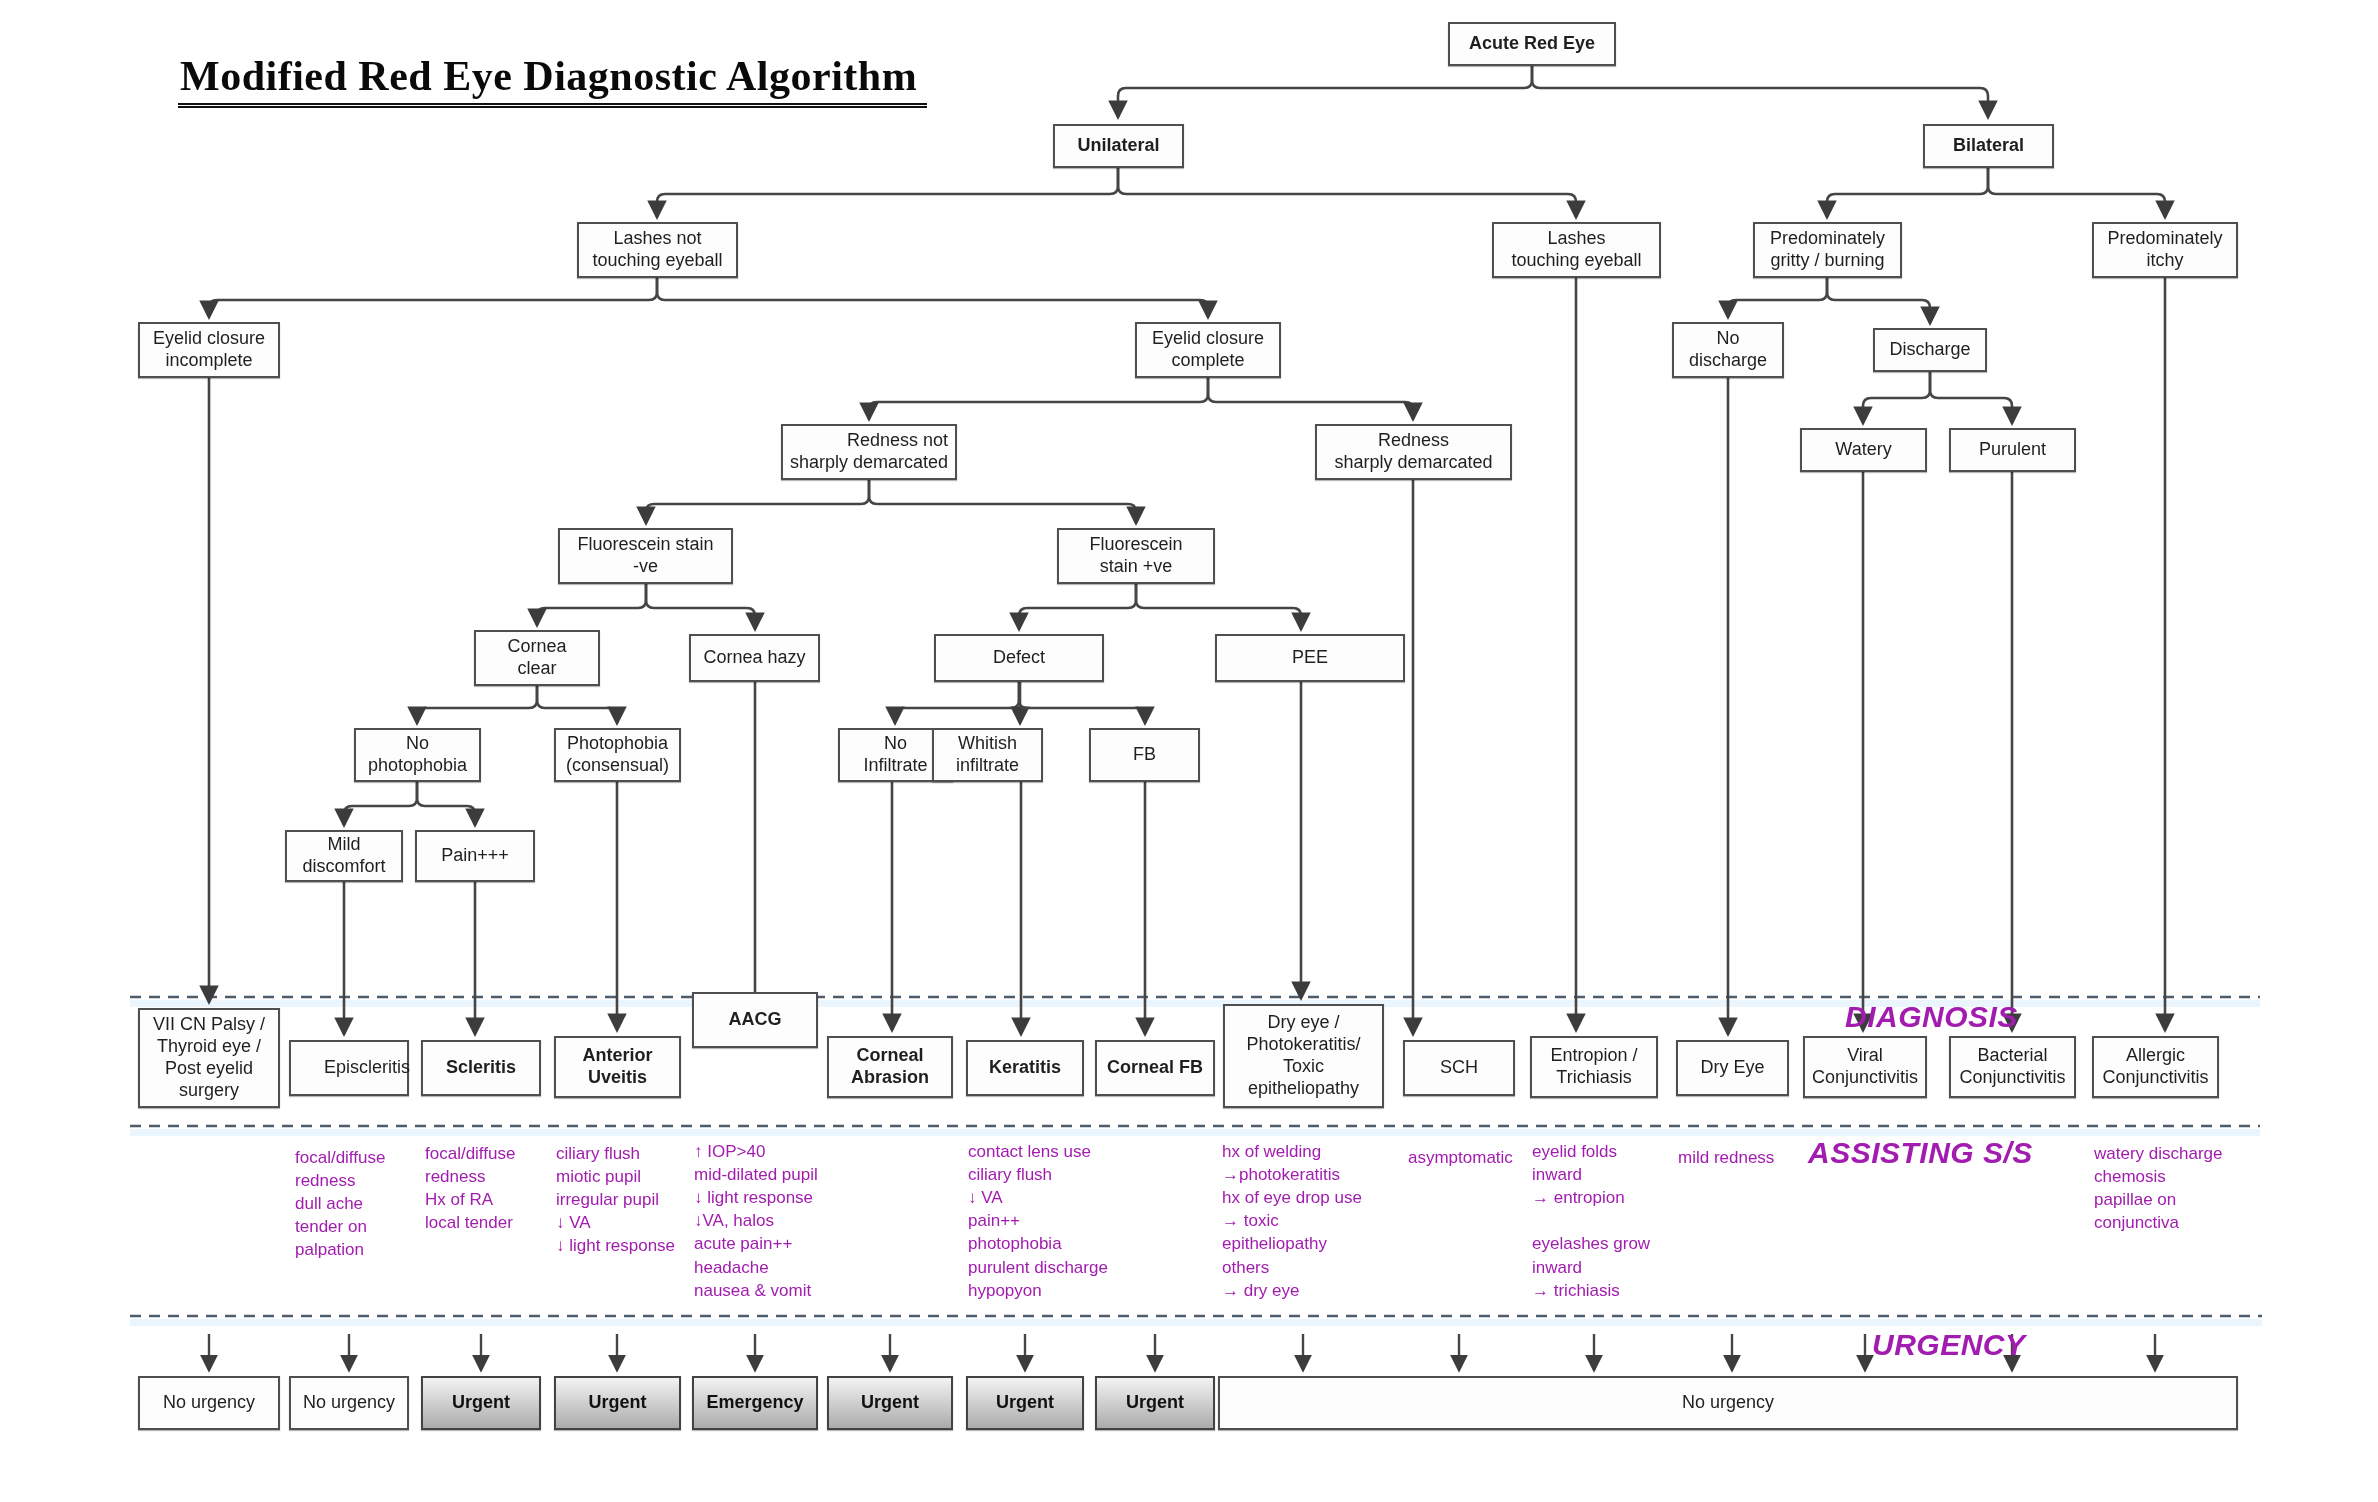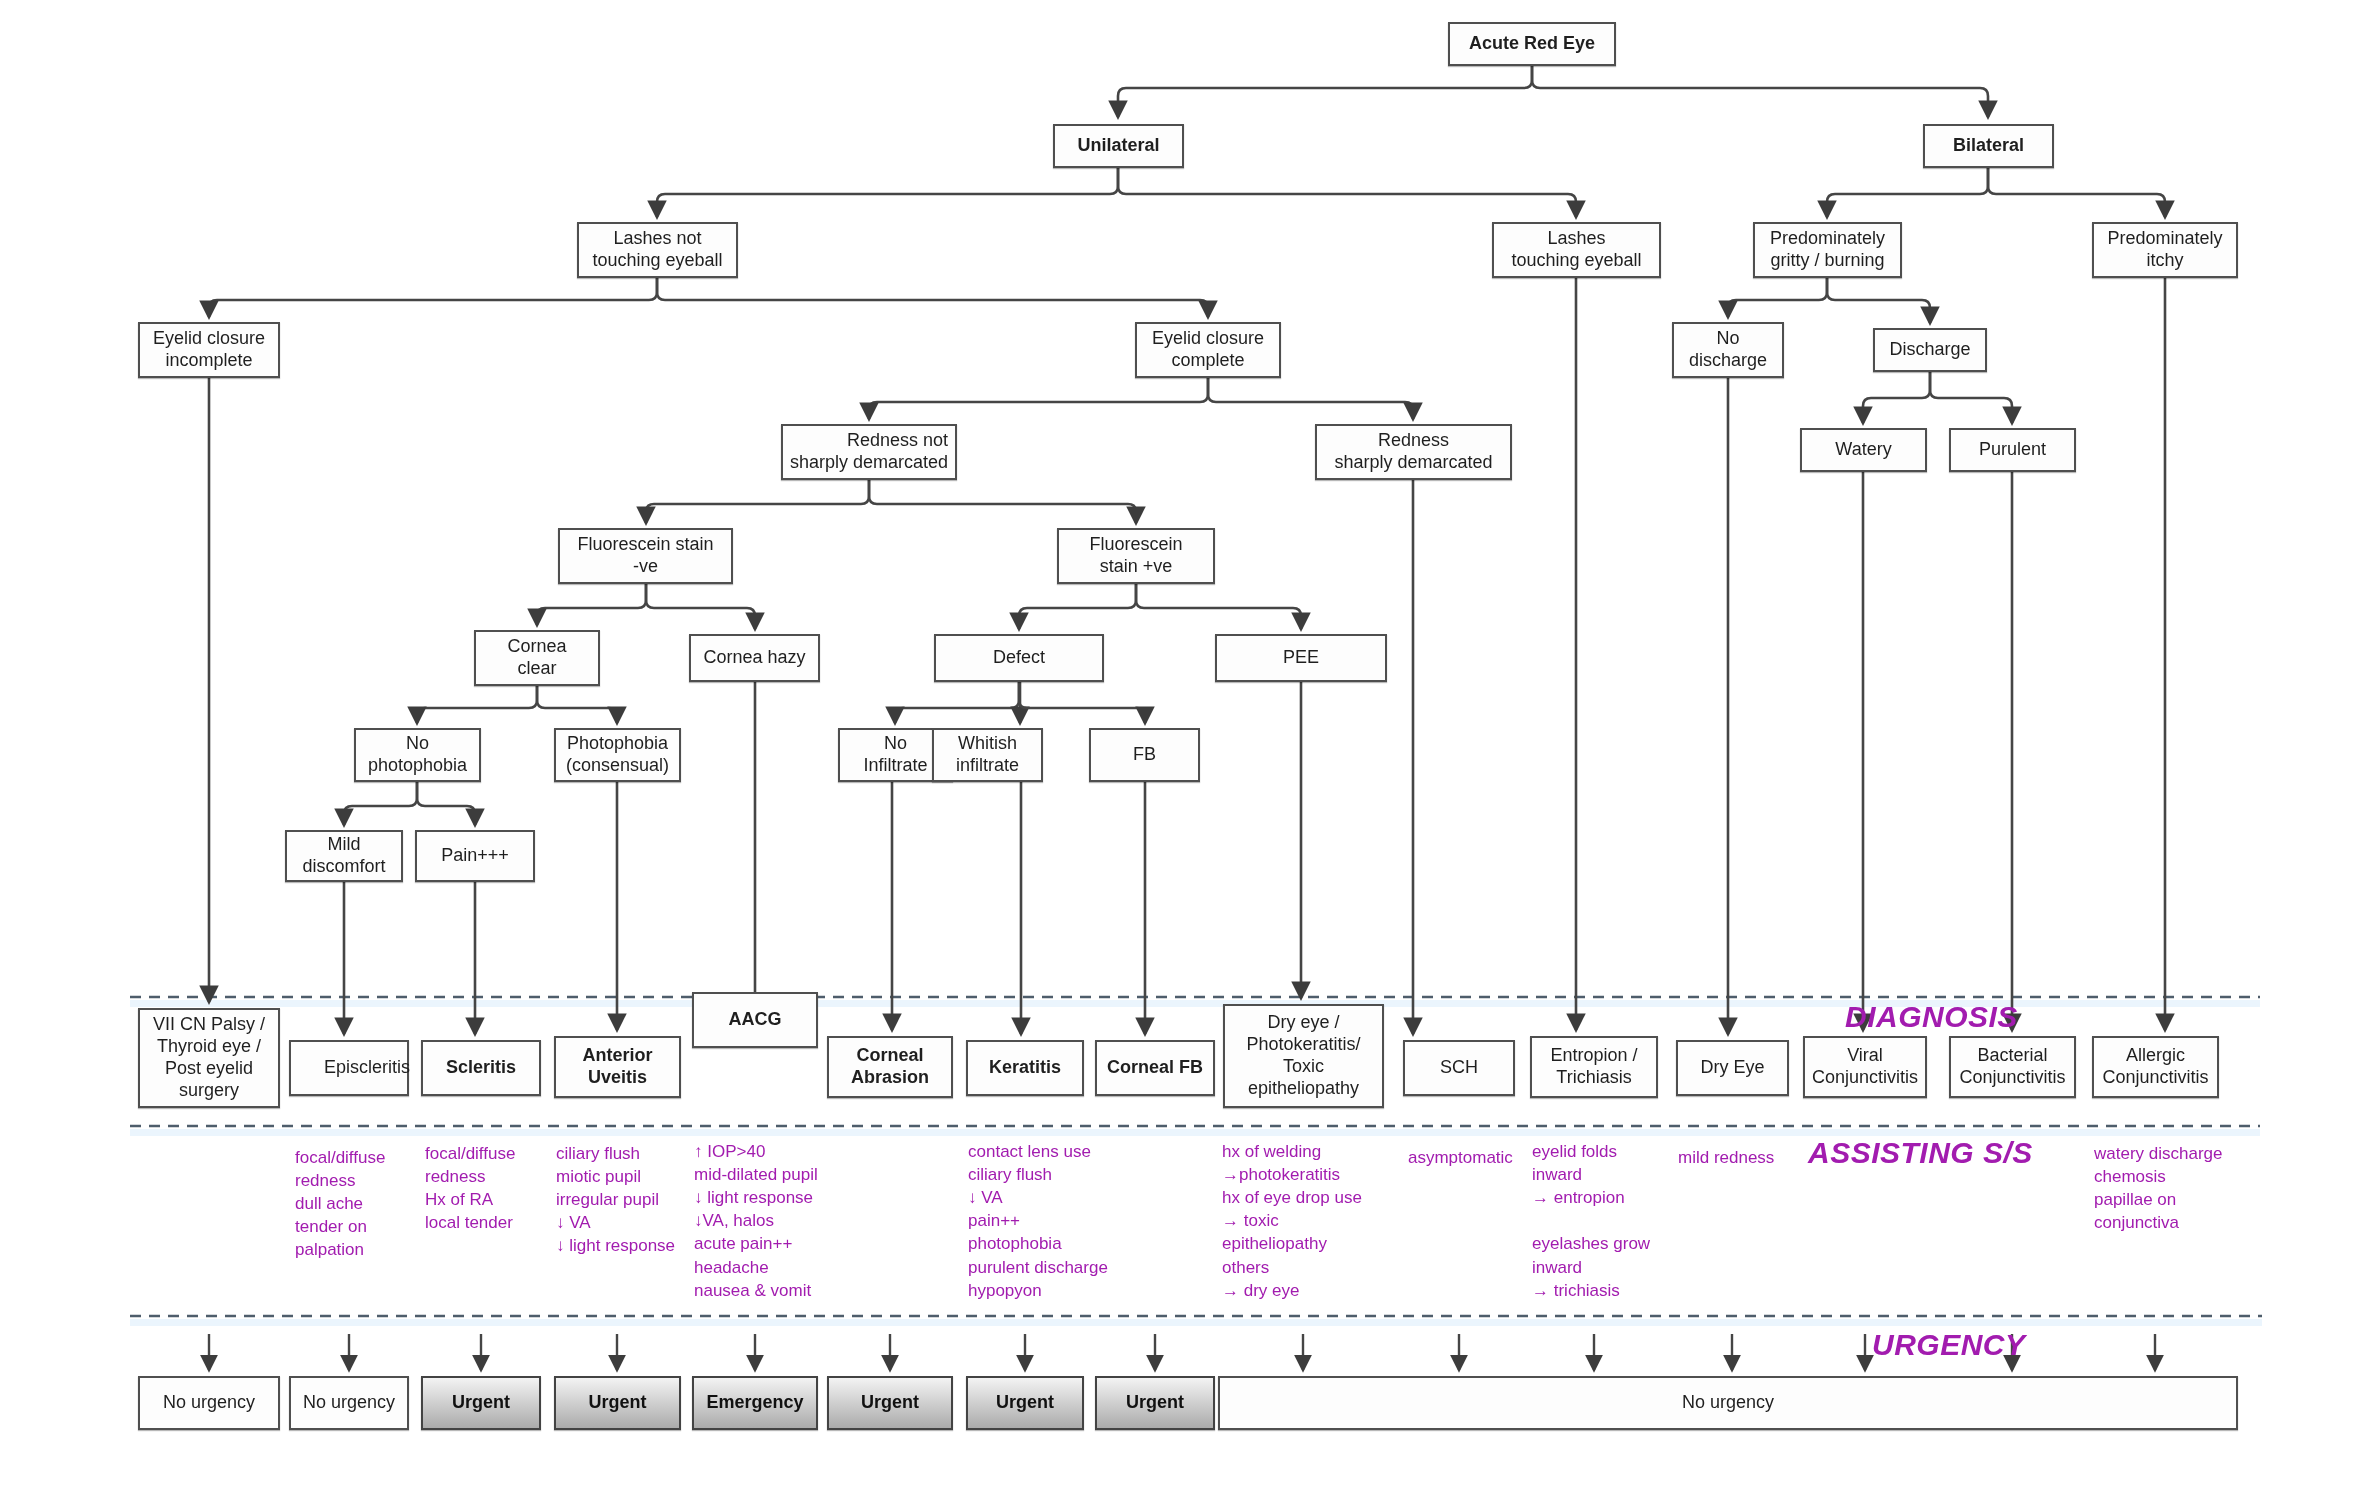--- a/index.html
+++ b/index.html
@@ -120,20 +120,21 @@
       <line x1="1303" y1="1334" x2="1303" y2="1370"></line>
       <line x1="1459" y1="1334" x2="1459" y2="1370"></line>
       <line x1="1594" y1="1334" x2="1594" y2="1370"></line>
       <line x1="1732" y1="1334" x2="1732" y2="1370"></line>
       <line x1="1865" y1="1334" x2="1865" y2="1370"></line>
       <line x1="2012" y1="1334" x2="2012" y2="1370"></line>
       <line x1="2155" y1="1334" x2="2155" y2="1370"></line>
     </g>
   </svg>
 
+  <div class="title">Modified Red Eye Diagnostic Algorithm</div>
 
   <div class="node bold" style="left:1448px;top:22px;width:168px;height:44px;">Acute Red Eye</div>
   <div class="node bold" style="left:1053px;top:124px;width:131px;height:44px;">Unilateral</div>
   <div class="node bold" style="left:1923px;top:124px;width:131px;height:44px;">Bilateral</div>
   <div class="node" style="left:577px;top:222px;width:161px;height:56px;">Lashes not
 touching eyeball</div>
   <div class="node" style="left:1492px;top:222px;width:169px;height:56px;">Lashes
 touching eyeball</div>
   <div class="node" style="left:1753px;top:222px;width:149px;height:56px;">Predominately
 gritty / burning</div>
@@ -153,21 +154,21 @@
   <div class="node" style="left:1800px;top:428px;width:127px;height:44px;">Watery</div>
   <div class="node" style="left:1949px;top:428px;width:127px;height:44px;">Purulent</div>
   <div class="node" style="left:558px;top:528px;width:175px;height:56px;">Fluorescein stain
 -ve</div>
   <div class="node" style="left:1057px;top:528px;width:158px;height:56px;">Fluorescein
 stain +ve</div>
   <div class="node" style="left:474px;top:630px;width:126px;height:56px;">Cornea
 clear</div>
   <div class="node" style="left:689px;top:634px;width:131px;height:48px;">Cornea hazy</div>
   <div class="node" style="left:934px;top:634px;width:170px;height:48px;">Defect</div>
-  <div class="node" style="left:1215px;top:634px;width:172px;height:48px;">PEE</div>
+  <div class="node" style="left:1215px;top:634px;width:190px;height:48px;">PEE</div>
   <div class="node" style="left:354px;top:728px;width:127px;height:54px;">No
 photophobia</div>
   <div class="node" style="left:554px;top:728px;width:127px;height:54px;">Photophobia
 (consensual)</div>
   <div class="node" style="left:838px;top:728px;width:115px;height:54px;">No
 Infiltrate</div>
   <div class="node" style="left:932px;top:728px;width:111px;height:54px;">Whitish
 infiltrate</div>
   <div class="node" style="left:1089px;top:728px;width:111px;height:54px;">FB</div>
   <div class="node" style="left:285px;top:830px;width:118px;height:52px;text-align:center;">Mild

